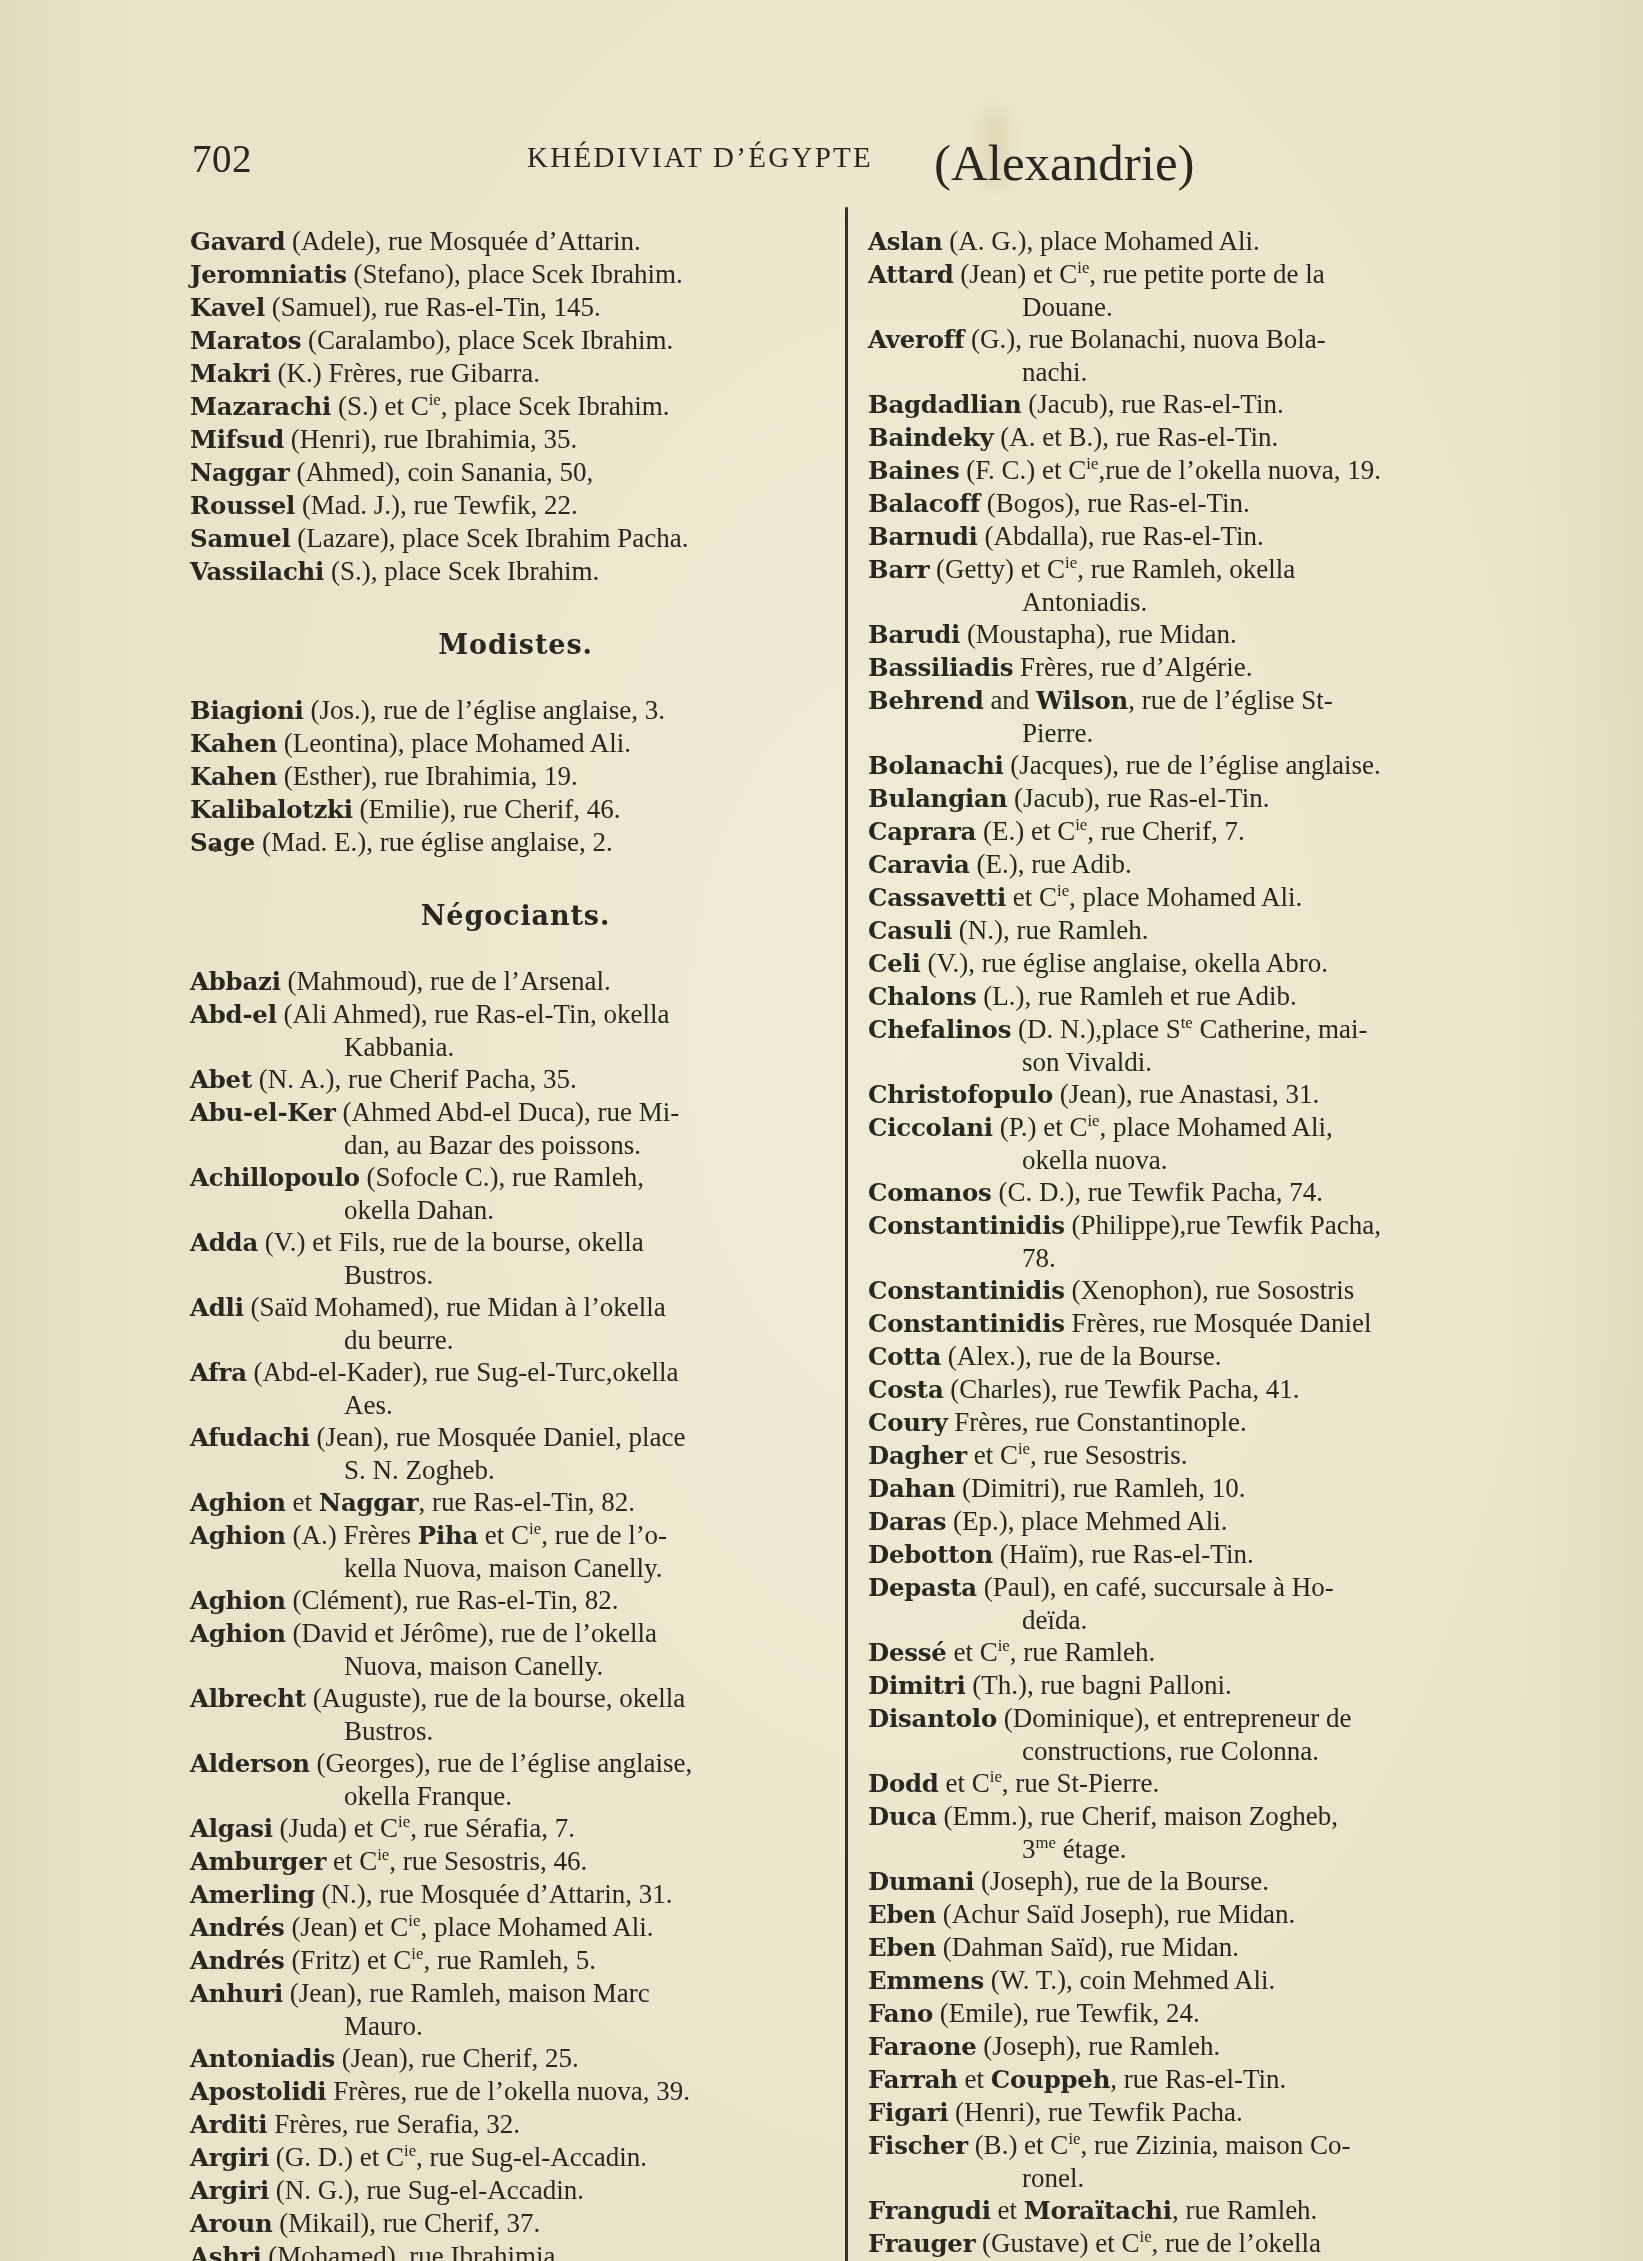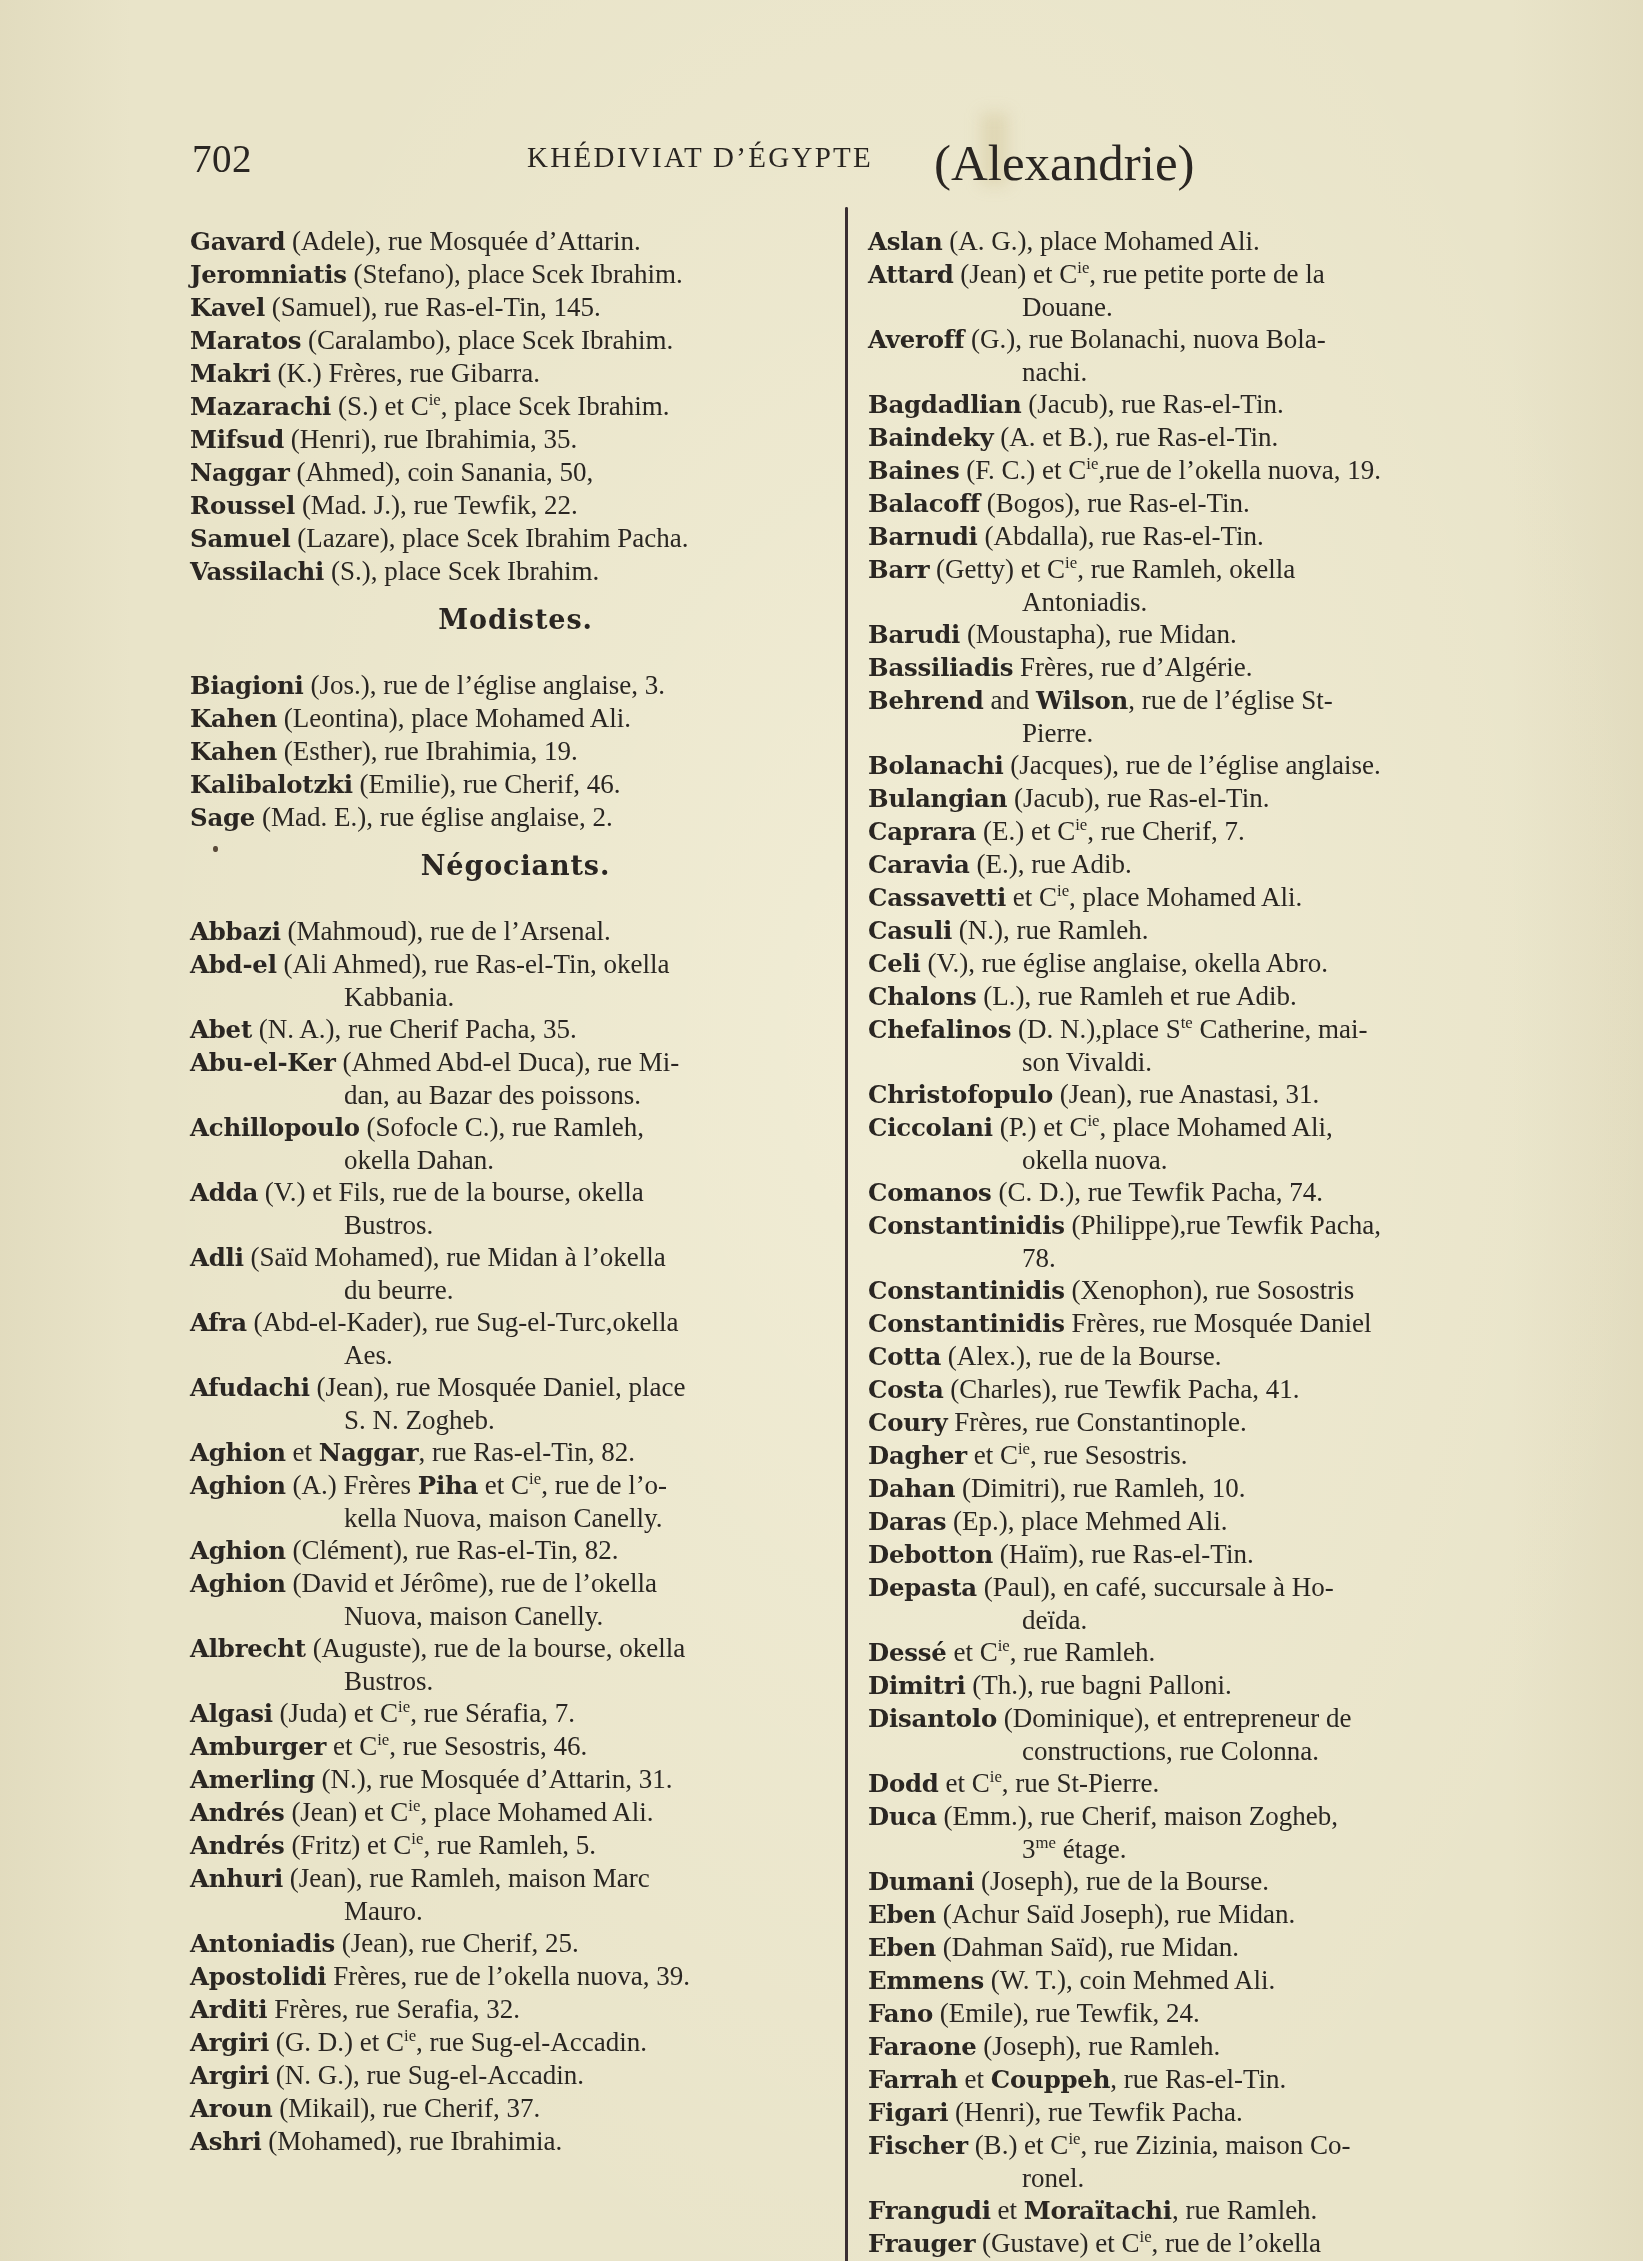--- a/index.html
+++ b/index.html
@@ -43,21 +43,21 @@
   }
   .col-left { left: 190px; width: 651px; }
   .col-right { left: 868px; width: 642px; }
   .entry { text-align: justify; text-align-last: left; }
   .entry .name { font-weight: bold; font-family: "DejaVu Serif", serif; font-size: 24.4px; letter-spacing: -0.2px; }
   .entry .cont { display: block; padding-left: 154px; }
   .section-title {
     text-align: center; font-weight: bold;
     font-family: "DejaVu Serif", serif; font-size: 27px; letter-spacing: 0.9px;
   }
-  .sec-gap-before { margin-top: 16px; }
+  .sec-gap-before { margin-top: 41px; }
   .sec-gap-after { margin-bottom: 33px; }
   sup { font-size: 0.62em; line-height: 0; }
   .divider {
     position: absolute; left: 845px; top: 207px; width: 3.2px; height: 2078px;
     background: #3a2f33;
     border-radius: 1.4px;
   }
   .speck { position: absolute; background: #5a4a3a; border-radius: 50%; }
 </style>
 </head>
@@ -103,20 +103,21 @@
         <div class="entry"><span class="name">Achillopoulo</span><span> (Sofocle C.), rue Ramleh,</span><span class="cont">okella Dahan.</span></div>
         <div class="entry"><span class="name">Adda</span><span> (V.) et Fils, rue de la bourse, okella</span><span class="cont">Bustros.</span></div>
         <div class="entry"><span class="name">Adli</span><span> (Saïd Mohamed), rue Midan à l’okella</span><span class="cont">du beurre.</span></div>
         <div class="entry"><span class="name">Afra</span><span> (Abd-el-Kader), rue Sug-el-Turc,okella</span><span class="cont">Aes.</span></div>
         <div class="entry"><span class="name">Afudachi</span><span> (Jean), rue Mosquée Daniel, place</span><span class="cont">S. N. Zogheb.</span></div>
         <div class="entry"><span class="name">Aghion</span><span> et </span><span class="name">Naggar</span><span>, rue Ras-el-Tin, 82.</span></div>
         <div class="entry"><span class="name">Aghion</span><span> (A.) Frères </span><span class="name">Piha</span><span> et C</span><sup>ie</sup><span>, rue de l’o-</span><span class="cont">kella Nuova, maison Canelly.</span></div>
         <div class="entry"><span class="name">Aghion</span><span> (Clément), rue Ras-el-Tin, 82.</span></div>
         <div class="entry"><span class="name">Aghion</span><span> (David et Jérôme), rue de l’okella</span><span class="cont">Nuova, maison Canelly.</span></div>
         <div class="entry"><span class="name">Albrecht</span><span> (Auguste), rue de la bourse, okella</span><span class="cont">Bustros.</span></div>
+        <div class="entry"><span class="name">Alderson</span><span> (Georges), rue de l’église anglaise,</span><span class="cont">okella Franque.</span></div>
         <div class="entry"><span class="name">Algasi</span><span> (Juda) et C</span><sup>ie</sup><span>, rue Sérafia, 7.</span></div>
         <div class="entry"><span class="name">Amburger</span><span> et C</span><sup>ie</sup><span>, rue Sesostris, 46.</span></div>
         <div class="entry"><span class="name">Amerling</span><span> (N.), rue Mosquée d’Attarin, 31.</span></div>
         <div class="entry"><span class="name">Andrés</span><span> (Jean) et C</span><sup>ie</sup><span>, place Mohamed Ali.</span></div>
         <div class="entry"><span class="name">Andrés</span><span> (Fritz) et C</span><sup>ie</sup><span>, rue Ramleh, 5.</span></div>
         <div class="entry"><span class="name">Anhuri</span><span> (Jean), rue Ramleh, maison Marc</span><span class="cont">Mauro.</span></div>
         <div class="entry"><span class="name">Antoniadis</span><span> (Jean), rue Cherif, 25.</span></div>
         <div class="entry"><span class="name">Apostolidi</span><span> Frères, rue de l’okella nuova, 39.</span></div>
         <div class="entry"><span class="name">Arditi</span><span> Frères, rue Serafia, 32.</span></div>
         <div class="entry"><span class="name">Argiri</span><span> (G. D.) et C</span><sup>ie</sup><span>, rue Sug-el-Accadin.</span></div>

